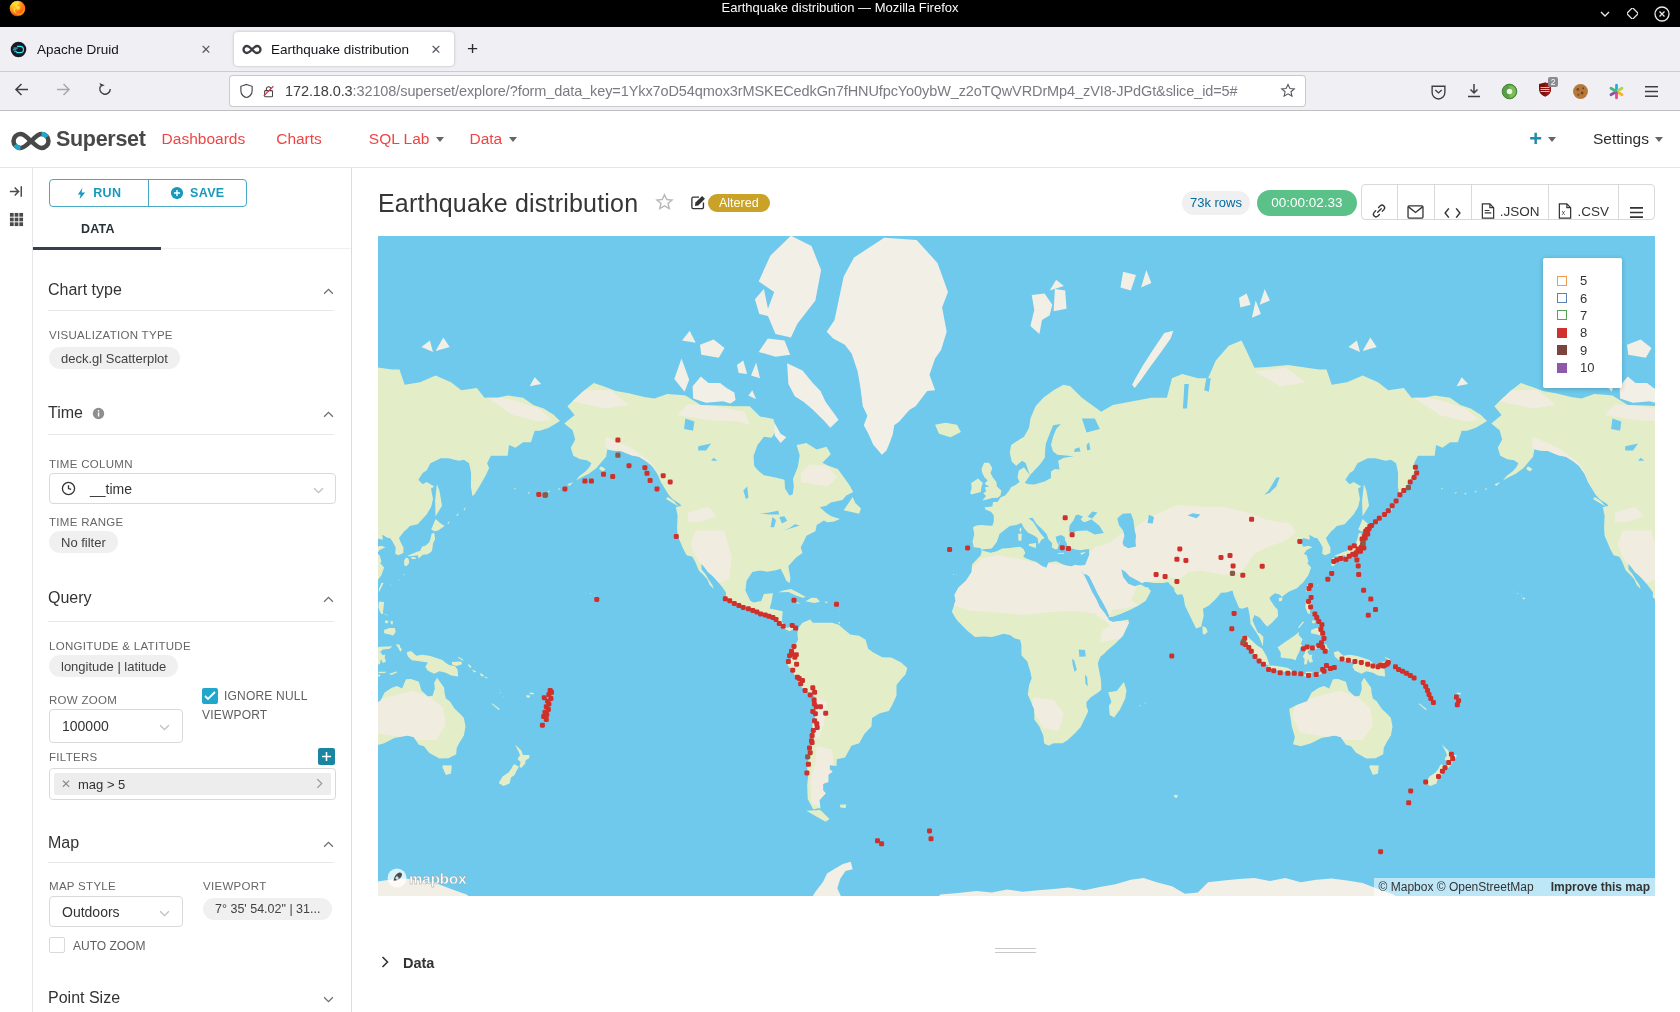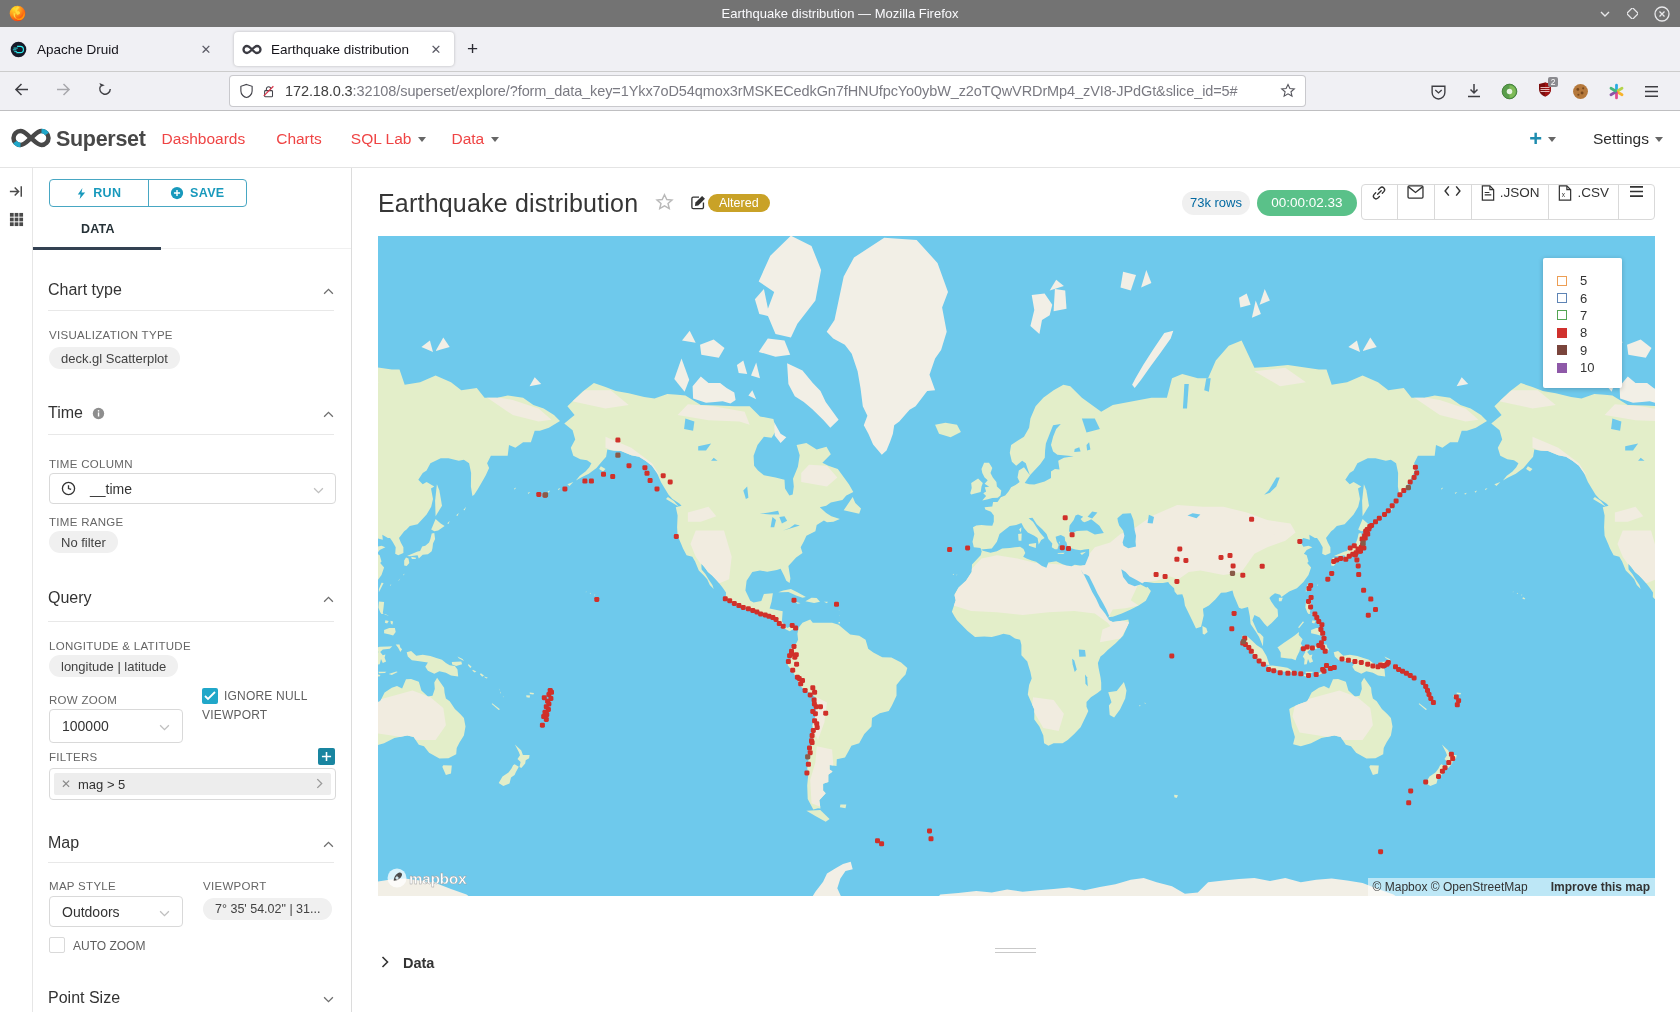--- a/index.html
+++ b/index.html
@@ -1,33 +1,33 @@
 <!DOCTYPE html>
 <html><head><meta charset="utf-8"><style>
 *{margin:0;padding:0;box-sizing:border-box}
 body{font-family:"Liberation Sans",sans-serif;width:1680px;height:1012px;overflow:hidden;background:#fff}
-.titlebar{height:27px;background:#737373;display:flex;align-items:center;position:relative}
+.titlebar{height:27px;background:#000000;display:flex;align-items:flex-start;position:relative}
 .titlebar .fxlogo{margin-left:9px}
 .titlebar .title{position:absolute;left:0;right:0;text-align:center;color:#fbfbfe;font-size:13px}
 .winbtns{position:absolute;right:10px;top:0;height:27px;display:flex;align-items:center;gap:16px;color:#e8e8ea}
 .tabbar{height:44px;background:#f0f0f4;display:flex;align-items:center;position:relative}
 .tab1{display:flex;align-items:center;width:216px;margin-left:8px;padding:0 8px 0 2px;height:36px}
 .tab1 .tname{font-size:13.5px;color:#15141a;margin-left:10px;flex:1}
 .tabx{color:#5b5b66;font-size:13px;width:20px;text-align:center}
 .tab2{display:flex;align-items:center;width:220px;background:#fff;border-radius:4px;height:34px;box-shadow:0 0 3px rgba(0,0,0,.25);padding:0 8px;margin-left:10px}
 .tab2 .tname{font-size:13.5px;color:#15141a;margin-left:9px;flex:1}
 .newtab{font-size:19px;color:#2b2b33;margin-left:13px;font-weight:400}
 .urlrow{height:40px;background:#f0f0f4;border-top:1px solid #ccc;border-bottom:1px solid #bfbfc1;display:flex;align-items:center}
 .navbtn{color:#3e3e43;width:30px;text-align:center;font-size:16px}
 .urlbox{width:1075px;height:30px;background:#fff;border-radius:3px;margin-left:110px;display:flex;align-items:center;padding:0 9px;box-shadow:0 0 0 1px #c9c9cd}
 .urltext{font-size:14.5px;color:#7a7a82;margin-left:9px;white-space:nowrap;overflow:hidden;flex:1;letter-spacing:-.1px}
 .urltext b{color:#404040;font-weight:400}
 .tbicons{display:flex;align-items:center;gap:19px;margin-left:125px}
 .snav{height:57px;background:#fff;border-bottom:1px solid #e4e4e4;display:flex;align-items:center}
-.slogo{display:flex;align-items:flex-start;margin-left:10px}
+.slogo{display:flex;align-items:flex-end;margin-left:10px}
 .slogo .sname{font-size:21.5px;font-weight:700;color:#484848;margin-left:4px;letter-spacing:-.3px}
 .snavlinks{display:flex;align-items:center}
 .snavlinks a{color:#ef4444;font-size:15.5px;text-decoration:none}
 .caret{display:inline-block;width:0;height:0;border-left:4px solid transparent;border-right:4px solid transparent;border-top:5px solid #666;margin-left:7px;vertical-align:middle}
 .snavright{margin-left:auto;display:flex;align-items:center;margin-right:17px}
 .plus{color:#1e8caf;font-size:22px;font-weight:700}
 .settings{font-size:15.5px;color:#2c2c2c;margin-left:37px}
 .app{display:flex;height:844px}
 .rail{width:33px;border-right:1px solid #e6e6e6;padding-top:16px;flex:none}
 .rail .ric{margin:0 auto 13px;display:block}
@@ -43,30 +43,30 @@
 .gpill{display:inline-flex;align-items:center;background:#f0f0f0;border-radius:11px;padding:0 12px;height:22px;font-size:13px;color:#424242;left:16px}
 .selbox{display:flex;align-items:center;border:1px solid #d9d9d9;border-radius:4px;height:31px;background:#fff;font-size:14px;color:#333;left:16px}
 .dcaret{margin-left:auto}
 .main{flex:1;position:relative}
 .htitle{position:absolute;left:26px;top:21px;font-size:25px;color:#363636;letter-spacing:.2px}
 .hicons{position:absolute;left:303px;top:25px}
 .altered{position:absolute;left:356px;top:26px;background:#c9a227;color:#fff;font-size:12.5px;border-radius:9px;height:18px;line-height:18px;padding:0 11px}
 .rowspill{position:absolute;right:430px;top:23px;background:#f0f0f0;border-radius:12px;height:24px;line-height:24px;padding:0 8px;font-size:13px;color:#0369a1}
 .timerpill{position:absolute;right:323px;top:22px;background:#5ac189;border-radius:13px;height:26px;line-height:26px;padding:0 14.5px;font-size:13.5px;color:#fff}
 .btngroup{position:absolute;right:25px;top:16px;height:36px;border:1px solid #d9d9d9;border-radius:4px;display:flex;align-items:center;background:#fff}
-.btngroup .bg-cell{height:100%;display:flex;align-items:flex-start;justify-content:center;border-right:1px solid #d9d9d9;padding:0 9px}
+.btngroup .bg-cell{height:100%;display:flex;align-items:flex-end;justify-content:center;border-right:1px solid #d9d9d9;padding:0 9px}
 .btngroup .bg-cell:last-child{border-right:none}
 .bg-cell .ftxt{font-size:13.5px;color:#333;margin-left:5px}
 .mapwrap{position:absolute;left:26px;top:68px;width:1277px;height:660px;overflow:hidden}
 .legend{position:absolute;left:1191px;top:90px;width:79px;background:#fff;border-radius:2px;box-shadow:0 1px 5px rgba(0,0,0,.22);padding:14px 0 12px 14px;height:130px}
 .lrow{display:flex;align-items:center;height:17.4px}
 .lrow .sq{width:10px;height:10px;margin-right:13px;flex:none}
 .lrow .lt{font-size:13px;color:#333}
 .attrib{position:absolute;right:25px;top:710px;height:18px;background:rgba(255,255,255,.55);font-size:12px;color:#333;display:flex;align-items:center;padding:0 5px}
-.attrib b{margin-left:23px}
+.attrib b{margin-left:17px}
 .mblogo{position:absolute;left:34px;top:699px;display:flex;align-items:center}
 .draghandle{position:absolute;left:643px;top:780px;width:41px}
 .draghandle div{height:1px;background:#c9c9c9;margin-bottom:3px}
 .datarow{position:absolute;left:29px;top:786px;display:flex;align-items:center}
 .datarow .dlbl{font-size:14.5px;font-weight:700;color:#333;margin-left:14px}
 </style></head><body>
 <div class="titlebar">
  <svg class="fxlogo" width="17" height="17" viewBox="0 0 24 24">
       <defs>
         <radialGradient id="fx1" cx="30%" cy="20%" r="90%">
@@ -184,21 +184,21 @@
   <svg width="42" height="22" viewBox="0 0 84 44">
         <path d="M21 8c8 0 12 6 21 14 9-8 13-14 21-14a14 14 0 010 28c-8 0-12-6-21-14-9 8-13 14-21 14a14 14 0 010-28z" fill="none" stroke="#484848" stroke-width="9"></path>
         <path d="M10 30a14 14 0 0011 6" fill="none" stroke="#20a7c9" stroke-width="9"></path>
         <path d="M63 8a14 14 0 0111 6" fill="none" stroke="#20a7c9" stroke-width="9"></path>
       </svg>
   <span class="sname">Superset</span>
  </div>
  <div class="snavlinks">
   <a style="margin-left:16px">Dashboards</a>
   <a style="margin-left:31px">Charts</a>
-  <a style="margin-left:29px">SQL Lab<span class="caret"></span></a>
+  <a style="margin-left:47px">SQL Lab<span class="caret"></span></a>
   <a style="margin-left:25px">Data<span class="caret"></span></a>
  </div>
  <div class="snavright">
   <span class="plus">+</span>
       <span class="caret" style="margin-left:6px"></span>
   <span class="settings">Settings</span>
       <span class="caret" style="margin-left:6px"></span>
  </div>
 </div>
 <div class="app">

